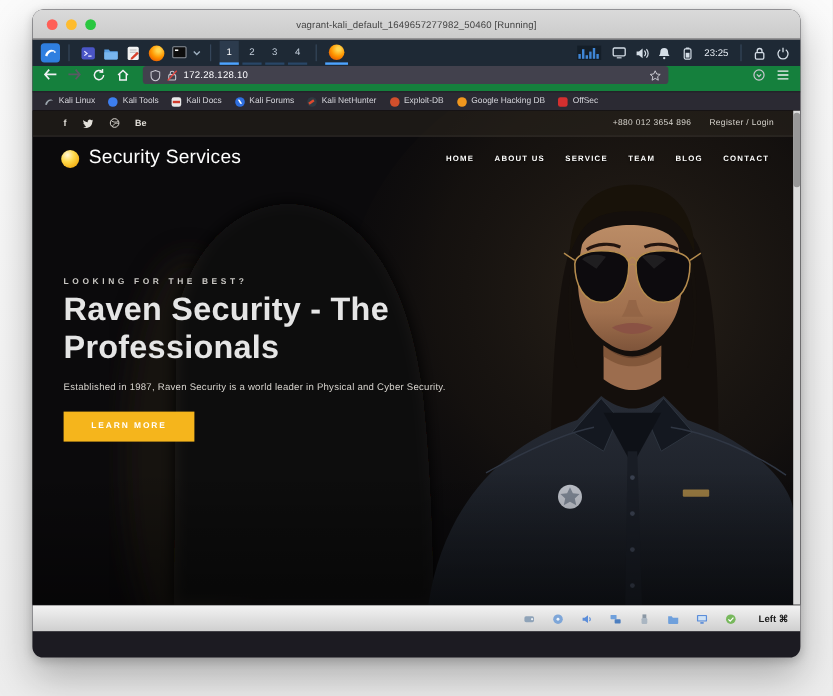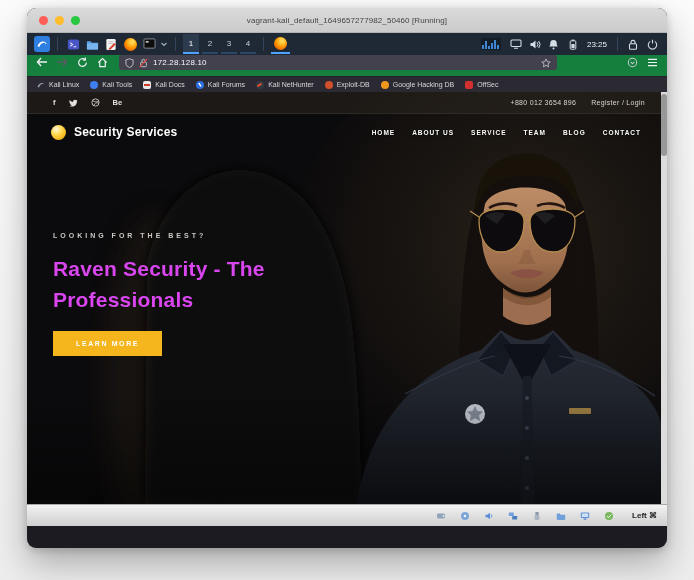--- a/index.html
+++ b/index.html
@@ -59,26 +59,26 @@
   .page{position:relative;width:640px;height:412px;background:#0a090b;overflow:hidden}
   .hero-svg{position:absolute;left:0;top:0;width:634px;height:412px}
   .vscroll{position:absolute;right:0;top:0;width:6px;height:412px;background:#dcdcdc}
   .vthumb{position:absolute;left:0;top:2px;width:6px;height:62px;background:#989898;border-radius:3px}
   .site-top{position:absolute;left:0;top:0;width:634px;height:22px;background:rgba(44,38,31,.55);border-bottom:1px solid rgba(255,255,255,.07);display:flex;align-items:center;padding:0 16px 0 26px}
   .socials{display:flex;gap:13px;align-items:center}
   .soc{font-size:7.5px;color:#e3e0da;font-weight:bold}
   .top-right{margin-left:auto;display:flex;gap:15px;align-items:center;font-size:7px;color:#d9d6cf;letter-spacing:.3px}
   .site-head{position:absolute;left:0;top:22px;width:634px;height:36px;display:flex;align-items:center;padding:0 20px 0 24px}
   .logo-dot{width:15px;height:15px;border-radius:50%;background:radial-gradient(circle at 35% 28%,#fff7da 0%,#ffda4d 38%,#f5b51c 72%,#d89a0e 100%)}
-  .brand{font-size:12px;font-weight:bold;color:#fff;margin-left:8px;letter-spacing:.2px}
+  .brand{font-size:16px;font-weight:normal;color:#fff;margin-left:8px;letter-spacing:.2px}
   .sitenav{margin-left:auto;display:flex;gap:17px}
   .sitenav span{font-size:6.5px;font-weight:bold;color:#fdfdfc;letter-spacing:1px;text-shadow:0 1px 2px rgba(0,0,0,.6)}
   .hero-copy{position:absolute;left:26px;top:140px;width:346px}
   .kicker{font-size:7px;font-weight:bold;letter-spacing:3px;color:#cac8c4}
-  .hero-copy h1{font-size:21px;line-height:31px;font-weight:bold;color:#d946ef;margin-top:14px;letter-spacing:.2px}
+  .hero-copy h1{font-size:27px;line-height:31px;font-weight:bold;color:#e5e5e5;margin-top:4px;letter-spacing:.2px}
   .desc{margin-top:13px;font-size:8px;color:#d6d3cd;letter-spacing:.2px}
   .cta{display:inline-block;margin-top:16px;background:#f5b51c;color:#fff;font-size:7px;font-weight:bold;letter-spacing:1.6px;padding:9px 23px;border:none;font-family:"Liberation Sans",sans-serif}
   
   .statusbar{height:22px;background:linear-gradient(#f2f2f2,#cfcfcf);border-top:1px solid #a8a8a8;display:flex;align-items:center;justify-content:flex-end;gap:13px;padding:0 10px}
   .sbico{width:11px;height:11px;display:flex;align-items:center;justify-content:center}
   .hostkey{font-size:8px;font-weight:bold;color:#1e1e1e;margin-left:5px}
   svg{display:block}
 </style>
 </head>
 <body>
@@ -381,20 +381,21 @@
           <span>SERVICE</span>
           <span>TEAM</span>
           <span>BLOG</span>
           <span>CONTACT</span>
         </div>
       </div>
 
       <div class="hero-copy">
         <div class="kicker">LOOKING FOR THE BEST?</div>
         <h1>Raven Security - The Professionals</h1>
+        <div class="desc">Established in 1987, Raven Security is a world leader in Physical and Cyber Security.</div>
         <button class="cta">LEARN MORE</button>
       </div>
 
       <div class="vscroll">
         <div class="vthumb"></div>
       </div>
     </div>
 
     <div class="statusbar">
       <span class="sbico">

